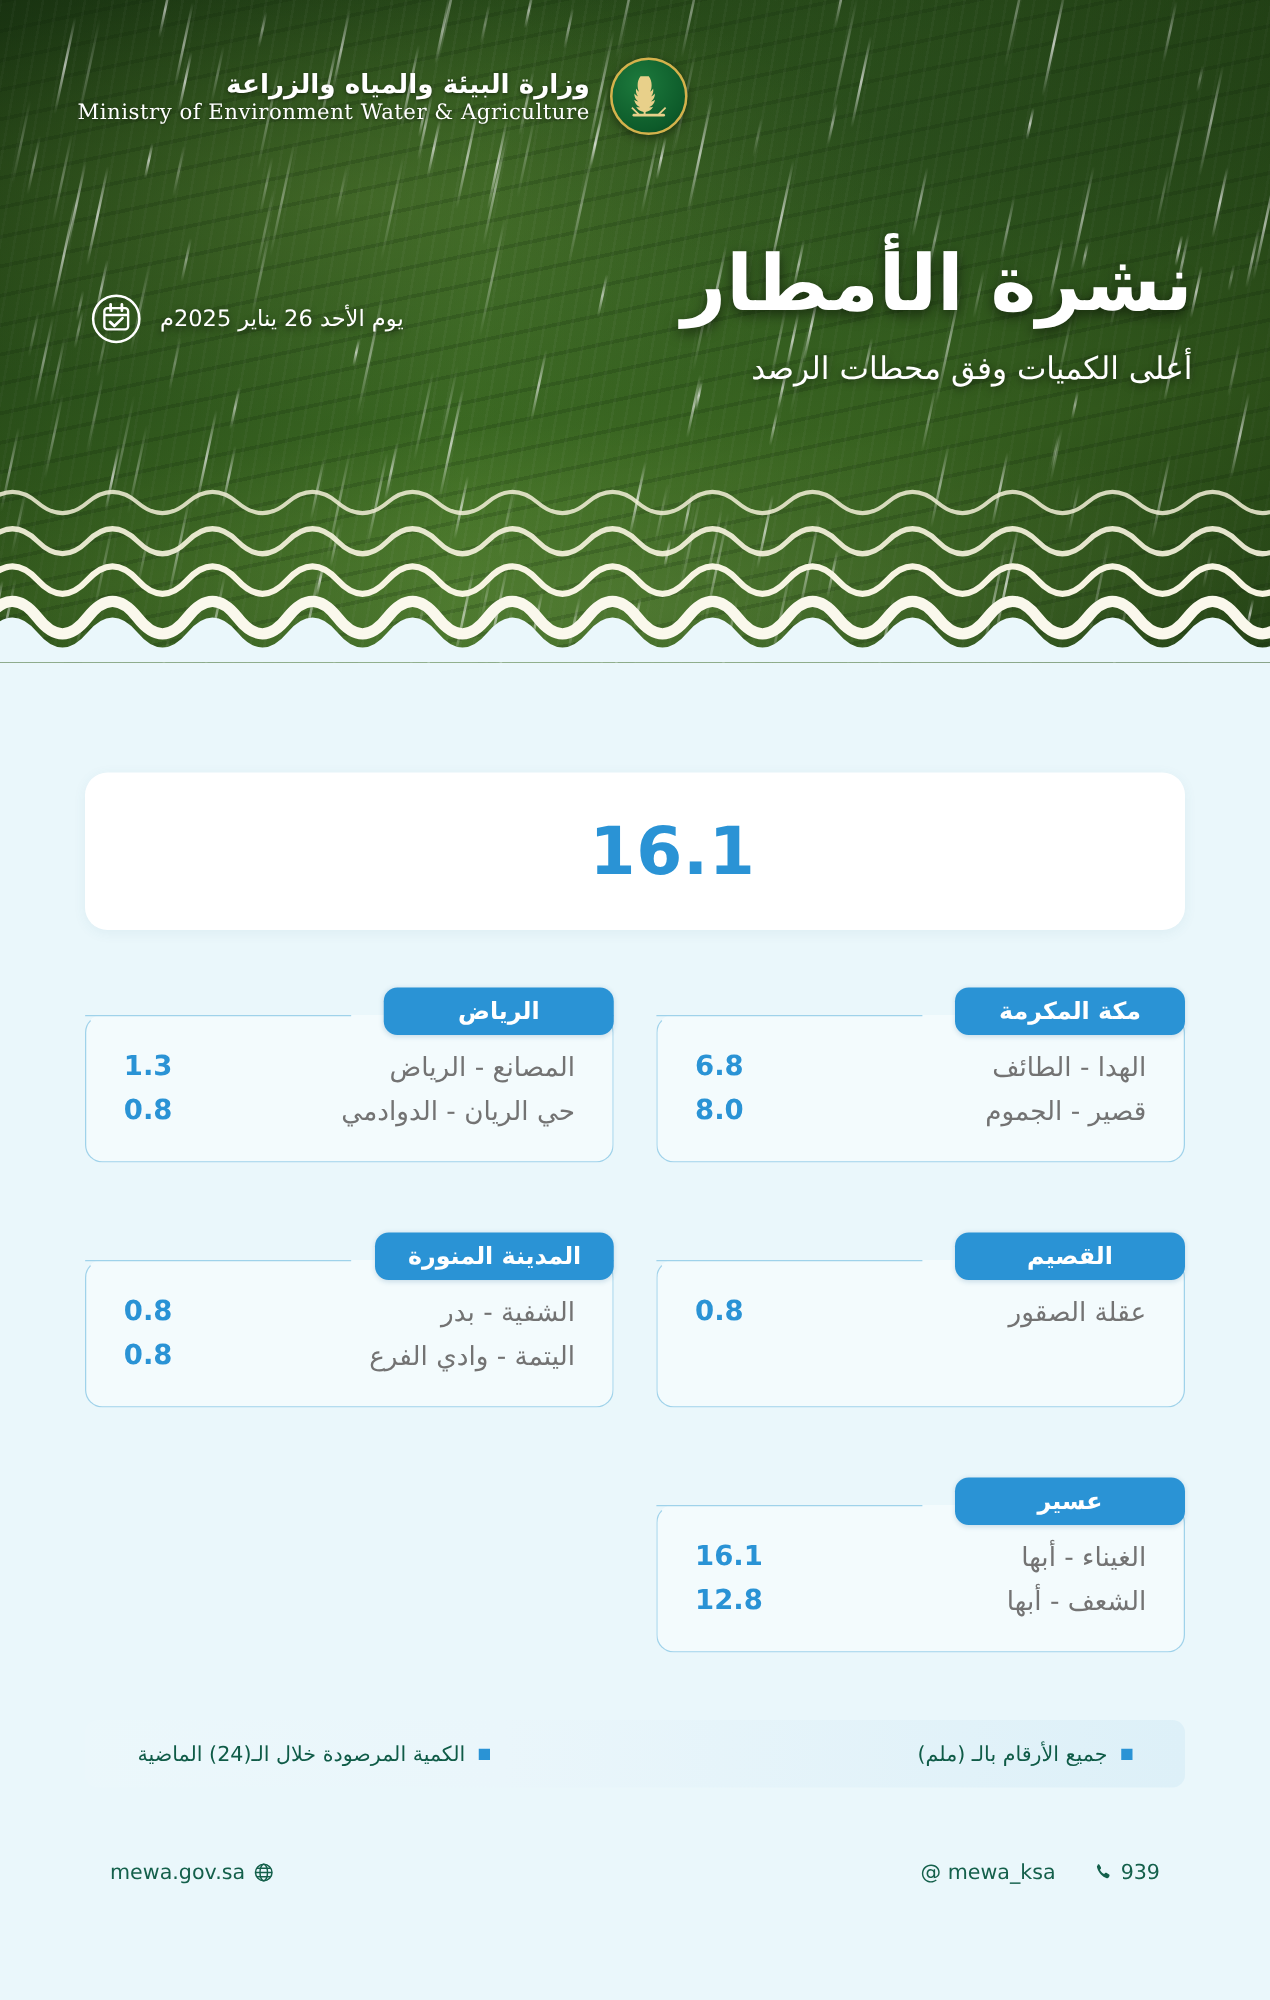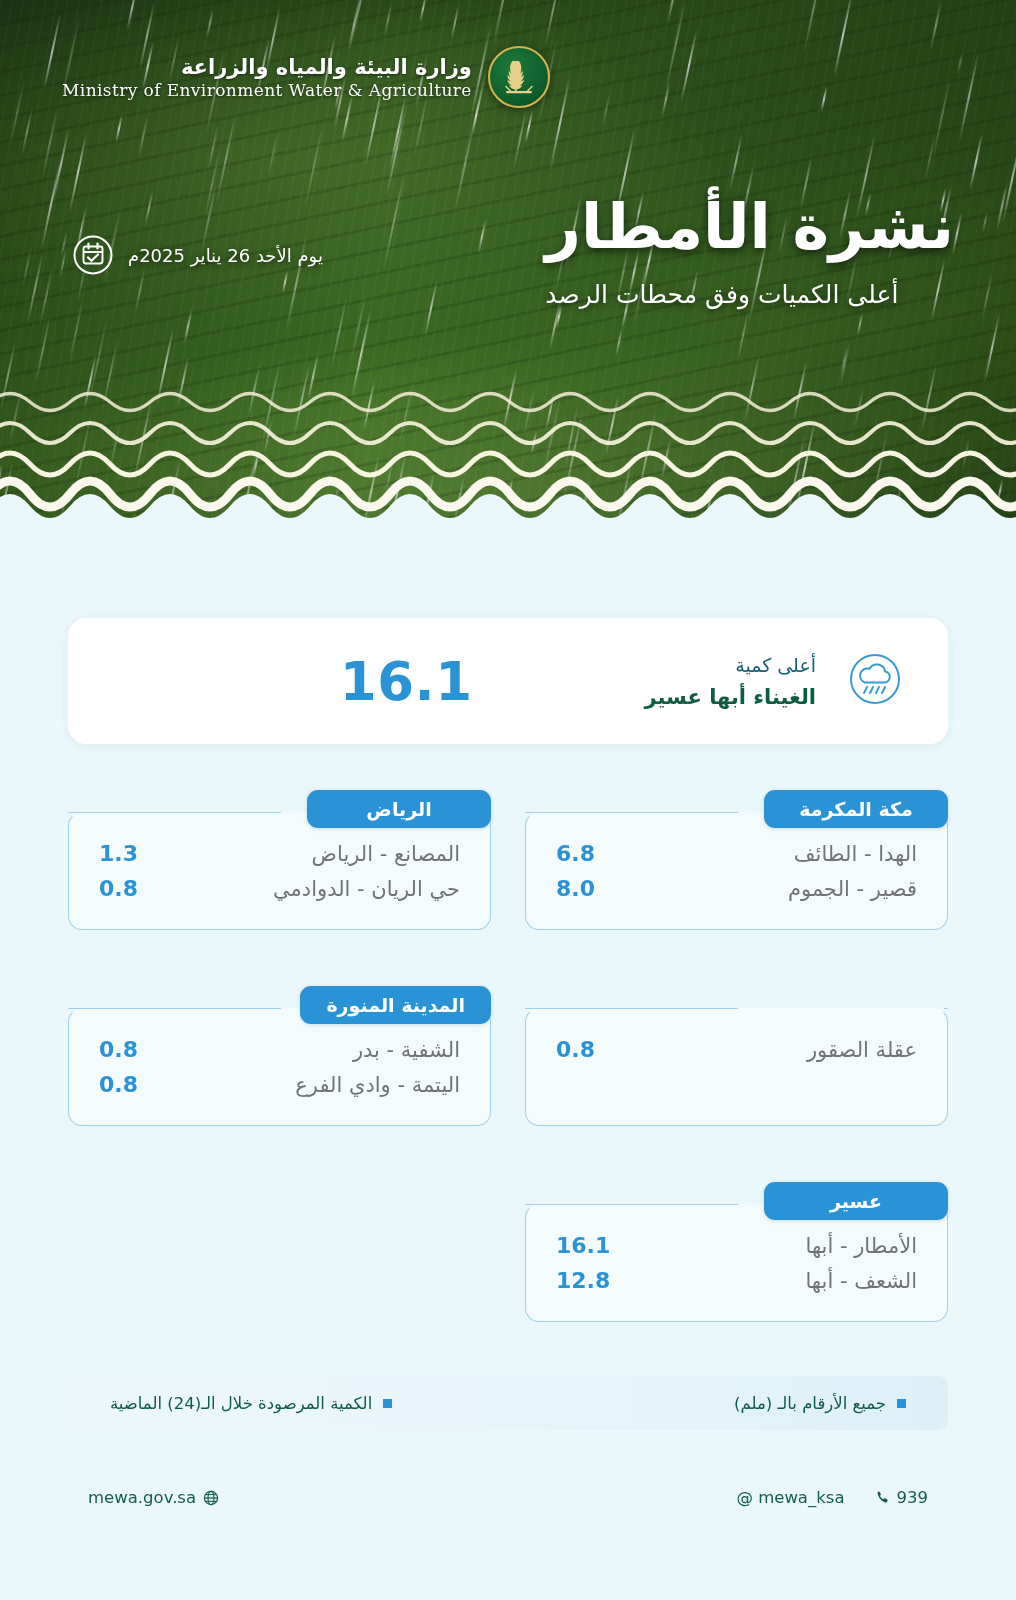--- a/index.html
+++ b/index.html
@@ -67,21 +67,21 @@
     background:radial-gradient(circle at 38% 32%, #1d7a3d, #0d5b2a 70%, #07401d);
     border:2.5px solid #d4b24c;
     display:flex; align-items:center; justify-content:center;
     box-shadow:0 2px 8px rgba(0,0,0,.45);
     position:relative;
   }
 
   
   .title-block {
     position:absolute; top:196px; right:62px;
-    text-align:left; color:#fff;
+    text-align:right; color:#fff;
   }
   .main-title {
     font-size:62px; font-weight:bold; line-height:1;
     text-shadow:0 3px 10px rgba(0,0,0,.55);
     letter-spacing:1px;
   }
   .sub-title {
     margin-top:22px;
     font-size:25px;
     text-shadow:0 2px 7px rgba(0,0,0,.55);
@@ -439,38 +439,20 @@
     <g fill="none" stroke="#faf8ec" stroke-width="9" stroke-linecap="round">
       <path d="M-10 114 q20 -26 40 0 t40 0 t40 0 t40 0 t40 0 t40 0 t40 0 t40 0 t40 0 t40 0 t40 0 t40 0 t40 0 t40 0 t40 0 t40 0 t40 0 t40 0 t40 0 t40 0 t40 0 t40 0 t40 0 t40 0 t40 0 t40 0"></path>
     </g>
     <path d="M-10 126 q20 -24 40 0 t40 0 t40 0 t40 0 t40 0 t40 0 t40 0 t40 0 t40 0 t40 0 t40 0 t40 0 t40 0 t40 0 t40 0 t40 0 t40 0 t40 0 t40 0 t40 0 t40 0 t40 0 t40 0 t40 0 t40 0 t40 0 L1030 160 L-10 160 Z" fill="#eaf7fb"></path>
   </svg>
 </div>
 
 <div class="main">
 
   <div class="highlight">
-    <div class="hl-right">
-      <span>
-        <svg width="66" height="66" viewBox="0 0 66 66" aria-hidden="true">
-          <circle cx="33" cy="33" r="24" fill="none" stroke="#3a9bd4" stroke-width="2"></circle>
-          <path d="M23 36.5h19.5a5.6 5.6 0 0 0 .6-11.1 8.4 8.4 0 0 0-15.6-2.6 5.9 5.9 0 0 0-4.5 13.7z" fill="none" stroke="#3a9bd4" stroke-width="2" stroke-linejoin="round"></path>
-          <g stroke="#3a9bd4" stroke-width="2" stroke-linecap="round">
-            <line x1="25" y1="41" x2="22" y2="47"></line>
-            <line x1="31" y1="41" x2="28" y2="47"></line>
-            <line x1="37" y1="41" x2="34" y2="47"></line>
-            <line x1="43" y1="41" x2="40" y2="47"></line>
-          </g>
-        </svg>
-      </span>
-      <div class="hl-labels">
-        <div class="hl-kicker">أعلى كمية</div>
-        <div class="hl-place">الغيناء أبها عسير</div>
-      </div>
-    </div>
     <div class="hl-value">16.1</div>
   </div>
 
   <div class="grid" id="region-grid">
       <div class="card">
         <div class="card-head">مكة المكرمة</div>
         <div class="card-body notch">
           <div class="row">
             <div class="row-name">الهدا - الطائف</div>
             <div class="row-val">6.8</div>
@@ -496,20 +478,21 @@
             <div class="row-name">حي الريان - الدوادمي</div>
             <div class="row-val">0.8</div>
           </div>
         </div>
         <div class="notch-line">
           <span style="left: 0px; width: calc(100% - 210px); border-radius: 1px;"></span>
           <span style="right: 0px; width: 4px;"></span>
         </div>
       </div>
       <div class="card">
+        <div class="card-head">القصيم</div>
         <div class="card-body notch">
           <div class="row">
             <div class="row-name">عقلة الصقور</div>
             <div class="row-val">0.8</div>
           </div>
         </div>
         <div class="notch-line">
           <span style="left: 0px; width: calc(100% - 210px); border-radius: 1px;"></span>
           <span style="right: 0px; width: 4px;"></span>
         </div>
@@ -528,21 +511,21 @@
         </div>
         <div class="notch-line">
           <span style="left: 0px; width: calc(100% - 210px); border-radius: 1px;"></span>
           <span style="right: 0px; width: 4px;"></span>
         </div>
       </div>
       <div class="card">
         <div class="card-head">عسير</div>
         <div class="card-body notch">
           <div class="row">
-            <div class="row-name">الأمطار - أبها</div>
+            <div class="row-name">الغيناء - أبها</div>
             <div class="row-val">16.1</div>
           </div>
           <div class="row">
             <div class="row-name">الشعف - أبها</div>
             <div class="row-val">12.8</div>
           </div>
         </div>
         <div class="notch-line">
           <span style="left: 0px; width: calc(100% - 210px); border-radius: 1px;"></span>
           <span style="right: 0px; width: 4px;"></span>

